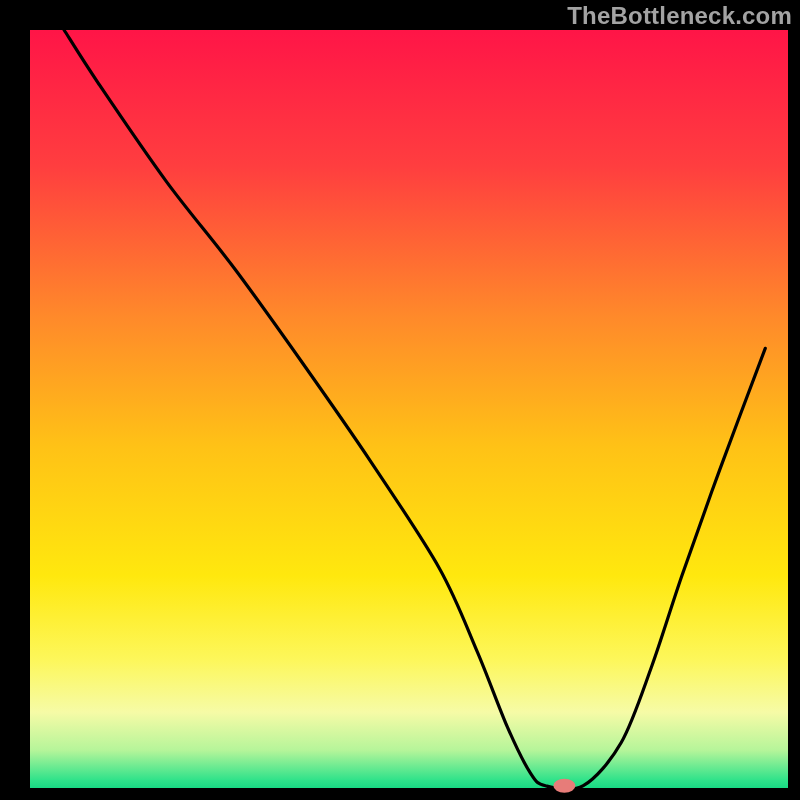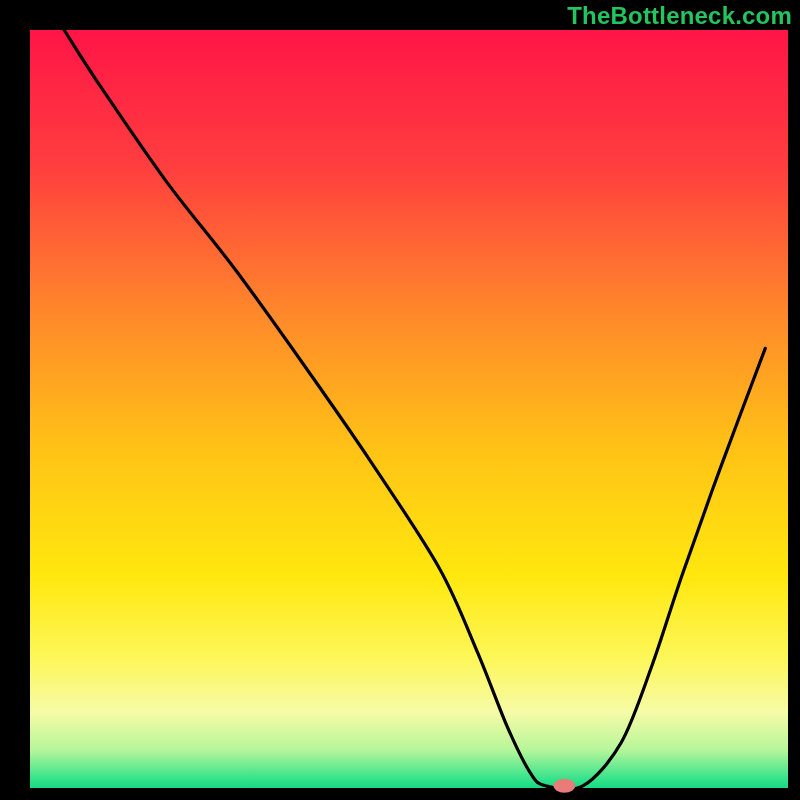--- a/index.html
+++ b/index.html
@@ -11,21 +11,21 @@
   }
   .container {
     position: relative;
     width: 800px;
     height: 800px;
   }
   .watermark {
     position: absolute;
     top: 2px;
     right: 8px;
-    color: #22c55e;
+    color: #a3a3a3;
     font-family: Arial, Helvetica, sans-serif;
     font-size: 24px;
     font-weight: 600;
     letter-spacing: 0.2px;
     z-index: 5;
   }
   svg {
     display: block;
   }
 </style>

